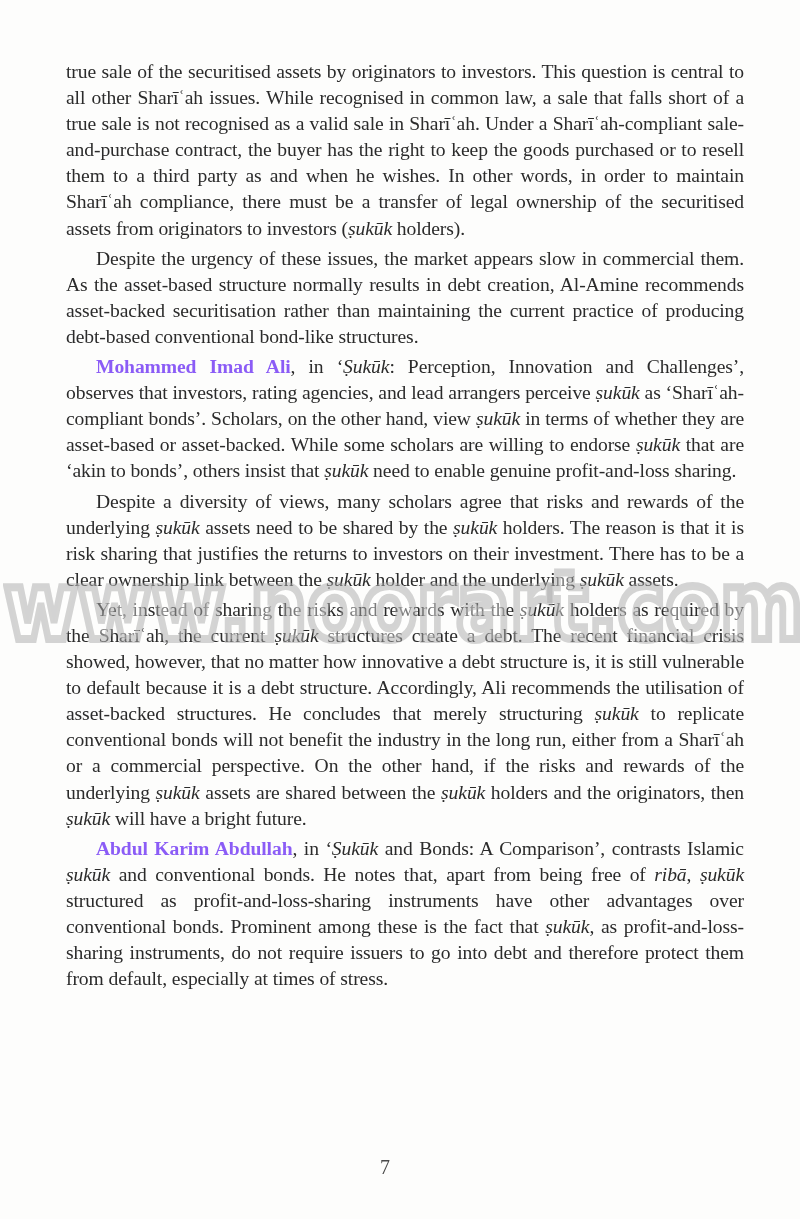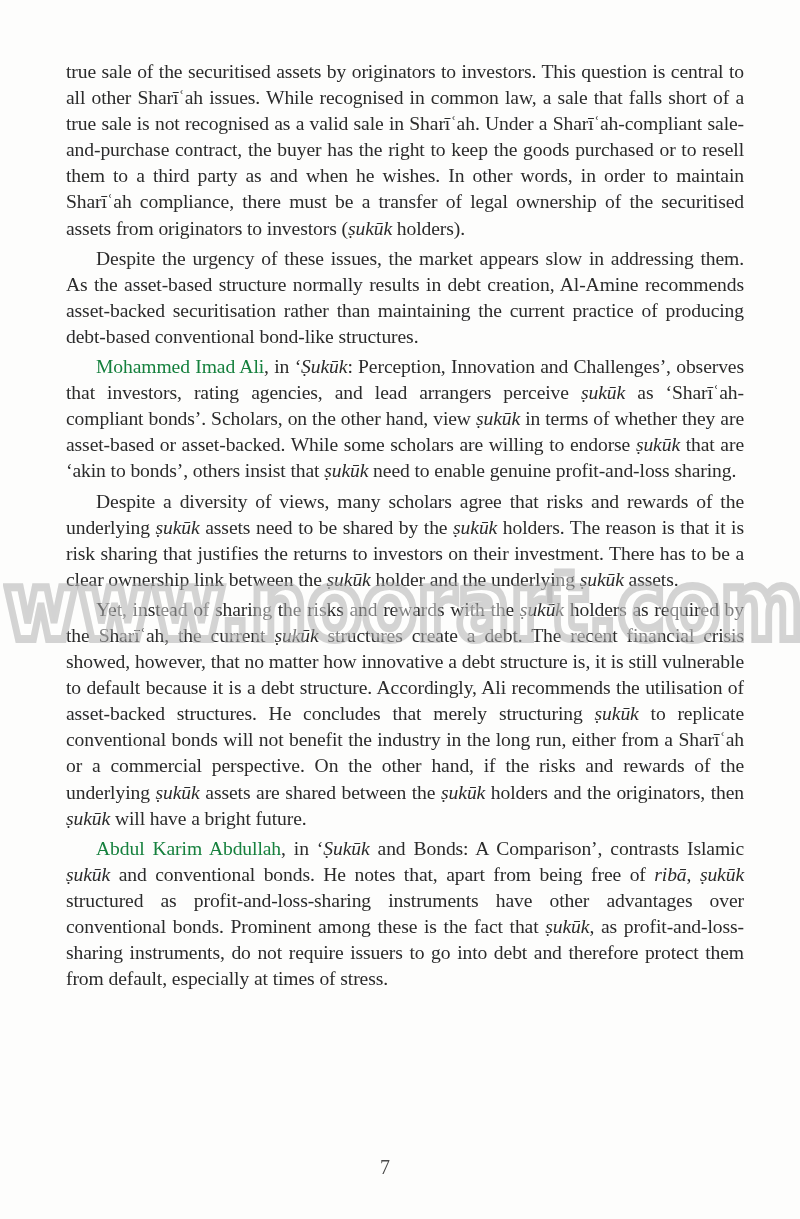--- a/index.html
+++ b/index.html
@@ -9,21 +9,21 @@
     font-family:"Liberation Serif","DejaVu Serif",serif;
     color:#2b2b2b;
   }
   .body-text{
     position:absolute;left:62px;top:55px;width:686px;
     text-align:justify;
     font-size:19.6px;line-height:26.1px;letter-spacing:-0.1px;
   }
   .body-text p{margin:4px;padding:0;}
   .body-text p.indent{text-indent:30px;}
-  .r-bold{font-weight:normal;color:#15803d;}
+  .r-bold{font-weight:bold;color:#8b5cf6;}
   .r-italic{font-style:italic;}
   .watermark{
     position:absolute;left:4px;top:559px;z-index:5;
     font-family:"DejaVu Sans",sans-serif;font-weight:bold;
     font-size:95px;line-height:95px;white-space:nowrap;
     color:rgba(255,255,255,0.38);
     -webkit-text-stroke:8px rgba(170,170,170,0.5);
     transform:scaleX(0.84);transform-origin:left center;
     pointer-events:none;
   }
@@ -32,21 +32,21 @@
     font-size:20px;color:#4a4a4a;
     font-family:"Liberation Serif","DejaVu Serif",serif;
   }
 </style>
 </head>
 <body>
 
 <div class="page">
   <div class="body-text">
       <p><span class="r-normal">true sale of the securitised assets by originators to investors. This question is central to all other Sharīʿah issues. While recognised in common law, a sale that falls short of a true sale is not recognised as a valid sale in Sharīʿah. Under a Sharīʿah-compliant sale-and-purchase contract, the buyer has the right to keep the goods purchased or to resell them to a third party as and when he wishes. In other words, in order to maintain Sharīʿah compliance, there must be a transfer of legal ownership of the securitised assets from originators to investors (</span><span class="r-italic">ṣukūk</span><span class="r-normal"> holders).</span></p>
-      <p class="indent"><span class="r-normal">Despite the urgency of these issues, the market appears slow in addressing them. As the asset-based structure normally results in debt creation, Al-Amine recommends asset-backed securitisation rather than maintaining the current practice of producing debt-based conventional bond-like structures.</span></p>
+      <p class="indent"><span class="r-normal">Despite the urgency of these issues, the market appears slow in commercial them. As the asset-based structure normally results in debt creation, Al-Amine recommends asset-backed securitisation rather than maintaining the current practice of producing debt-based conventional bond-like structures.</span></p>
       <p class="indent"><span class="r-bold">Mohammed Imad Ali</span><span class="r-normal">, in ‘</span><span class="r-italic">Ṣukūk</span><span class="r-normal">: Perception, Innovation and Challenges’, observes that investors, rating agencies, and lead arrangers perceive </span><span class="r-italic">ṣukūk</span><span class="r-normal"> as ‘Sharīʿah-compliant bonds’. Scholars, on the other hand, view </span><span class="r-italic">ṣukūk</span><span class="r-normal"> in terms of whether they are asset-based or asset-backed. While some scholars are willing to endorse </span><span class="r-italic">ṣukūk</span><span class="r-normal"> that are ‘akin to bonds’, others insist that </span><span class="r-italic">ṣukūk</span><span class="r-normal"> need to enable genuine profit-and-loss sharing.</span></p>
       <p class="indent"><span class="r-normal">Despite a diversity of views, many scholars agree that risks and rewards of the underlying </span><span class="r-italic">ṣukūk</span><span class="r-normal"> assets need to be shared by the </span><span class="r-italic">ṣukūk</span><span class="r-normal"> holders. The reason is that it is risk sharing that justifies the returns to investors on their investment. There has to be a clear ownership link between the </span><span class="r-italic">ṣukūk</span><span class="r-normal"> holder and the underlying </span><span class="r-italic">ṣukūk</span><span class="r-normal"> assets.</span></p>
       <p class="indent"><span class="r-normal">Yet, instead of sharing the risks and rewards with the </span><span class="r-italic">ṣukūk</span><span class="r-normal"> holders as required by the Sharīʿah, the current </span><span class="r-italic">ṣukūk</span><span class="r-normal"> structures create a debt. The recent financial crisis showed, however, that no matter how innovative a debt structure is, it is still vulnerable to default because it is a debt structure. Accordingly, Ali recommends the utilisation of asset-backed structures. He concludes that merely structuring </span><span class="r-italic">ṣukūk</span><span class="r-normal"> to replicate conventional bonds will not benefit the industry in the long run, either from a Sharīʿah or a commercial perspective. On the other hand, if the risks and rewards of the underlying </span><span class="r-italic">ṣukūk</span><span class="r-normal"> assets are shared between the </span><span class="r-italic">ṣukūk</span><span class="r-normal"> holders and the originators, then </span><span class="r-italic">ṣukūk</span><span class="r-normal"> will have a bright future.</span></p>
       <p class="indent"><span class="r-bold">Abdul Karim Abdullah</span><span class="r-normal">, in ‘</span><span class="r-italic">Ṣukūk</span><span class="r-normal"> and Bonds: A Comparison’, contrasts Islamic </span><span class="r-italic">ṣukūk</span><span class="r-normal"> and conventional bonds. He notes that, apart from being free of </span><span class="r-italic">ribā</span><span class="r-normal">, </span><span class="r-italic">ṣukūk</span><span class="r-normal"> structured as profit-and-loss-sharing instruments have other advantages over conventional bonds. Prominent among these is the fact that </span><span class="r-italic">ṣukūk</span><span class="r-normal">, as profit-and-loss-sharing instruments, do not require issuers to go into debt and therefore protect them from default, especially at times of stress.</span></p>
     </div>
   <div class="watermark">www.noorart.com</div>
   <div class="page-number">7</div>
 </div>
 
 </body></html>

